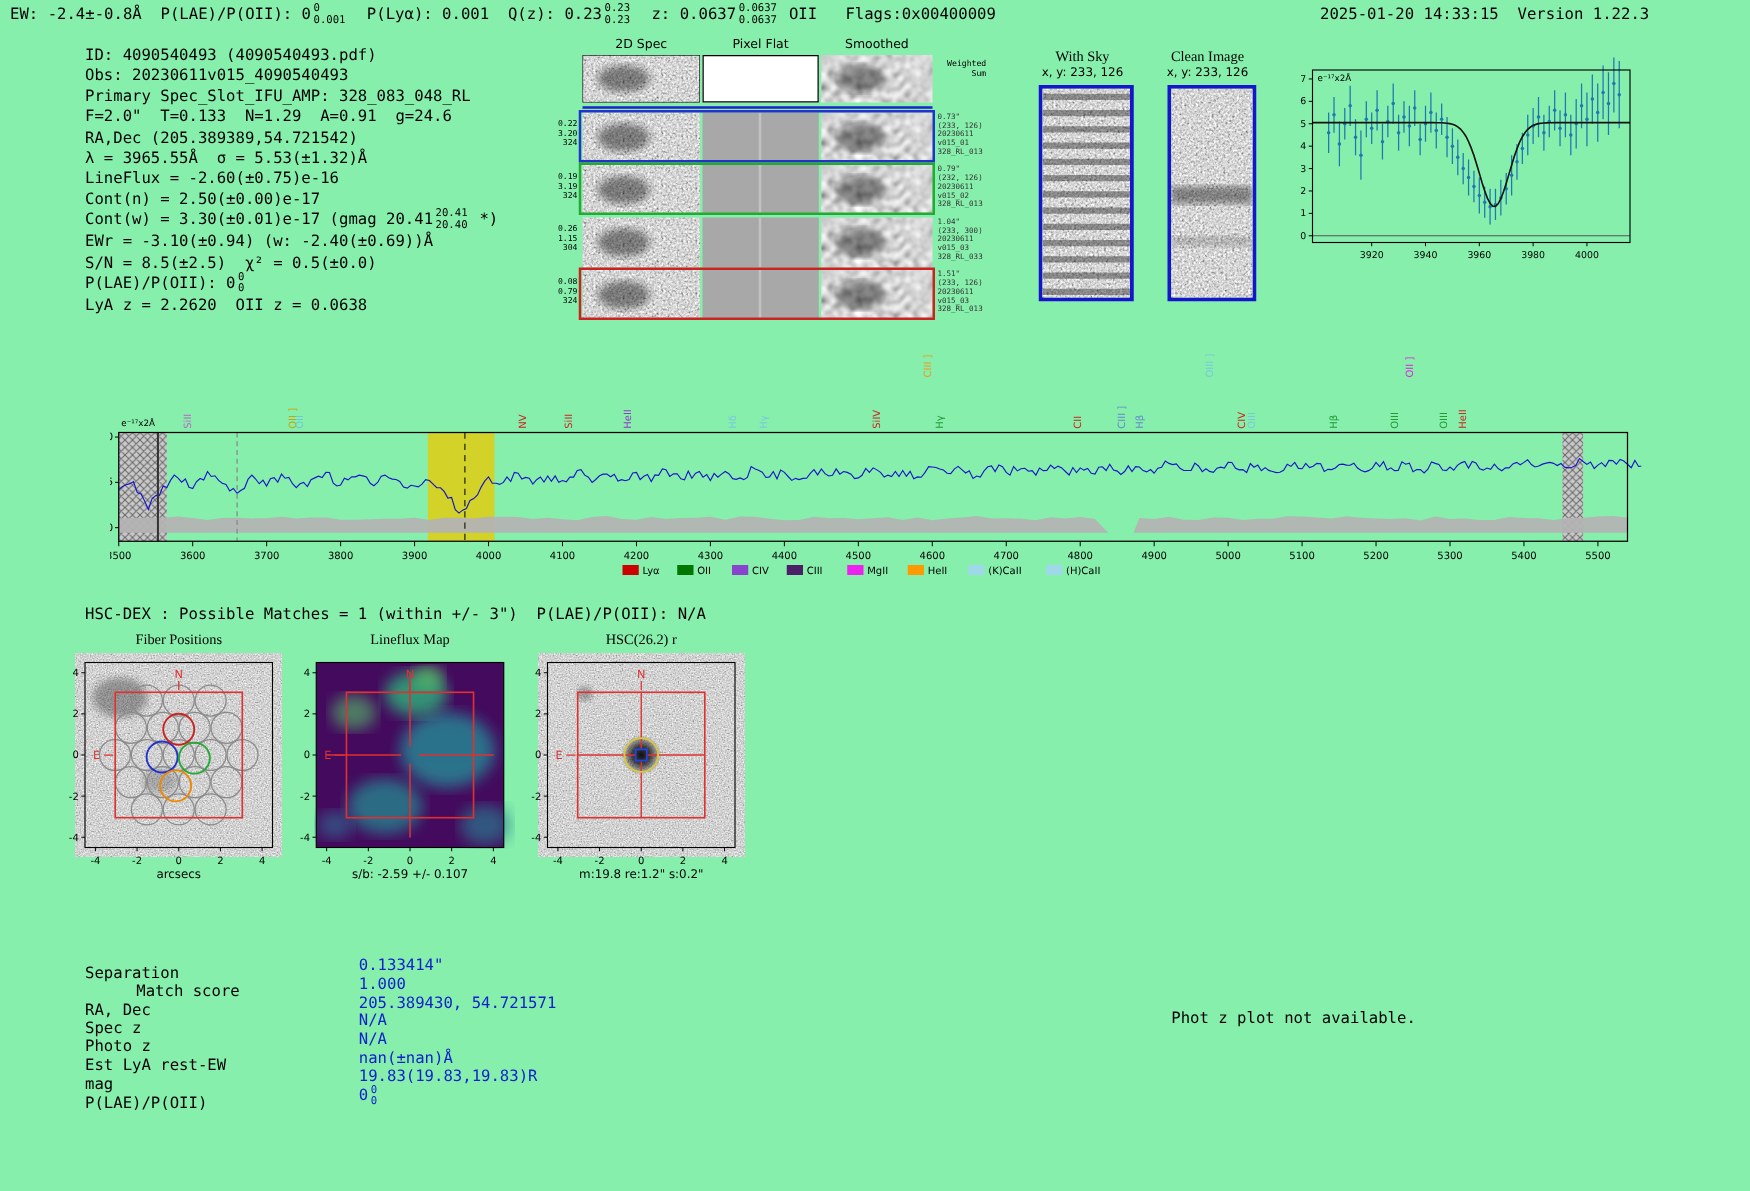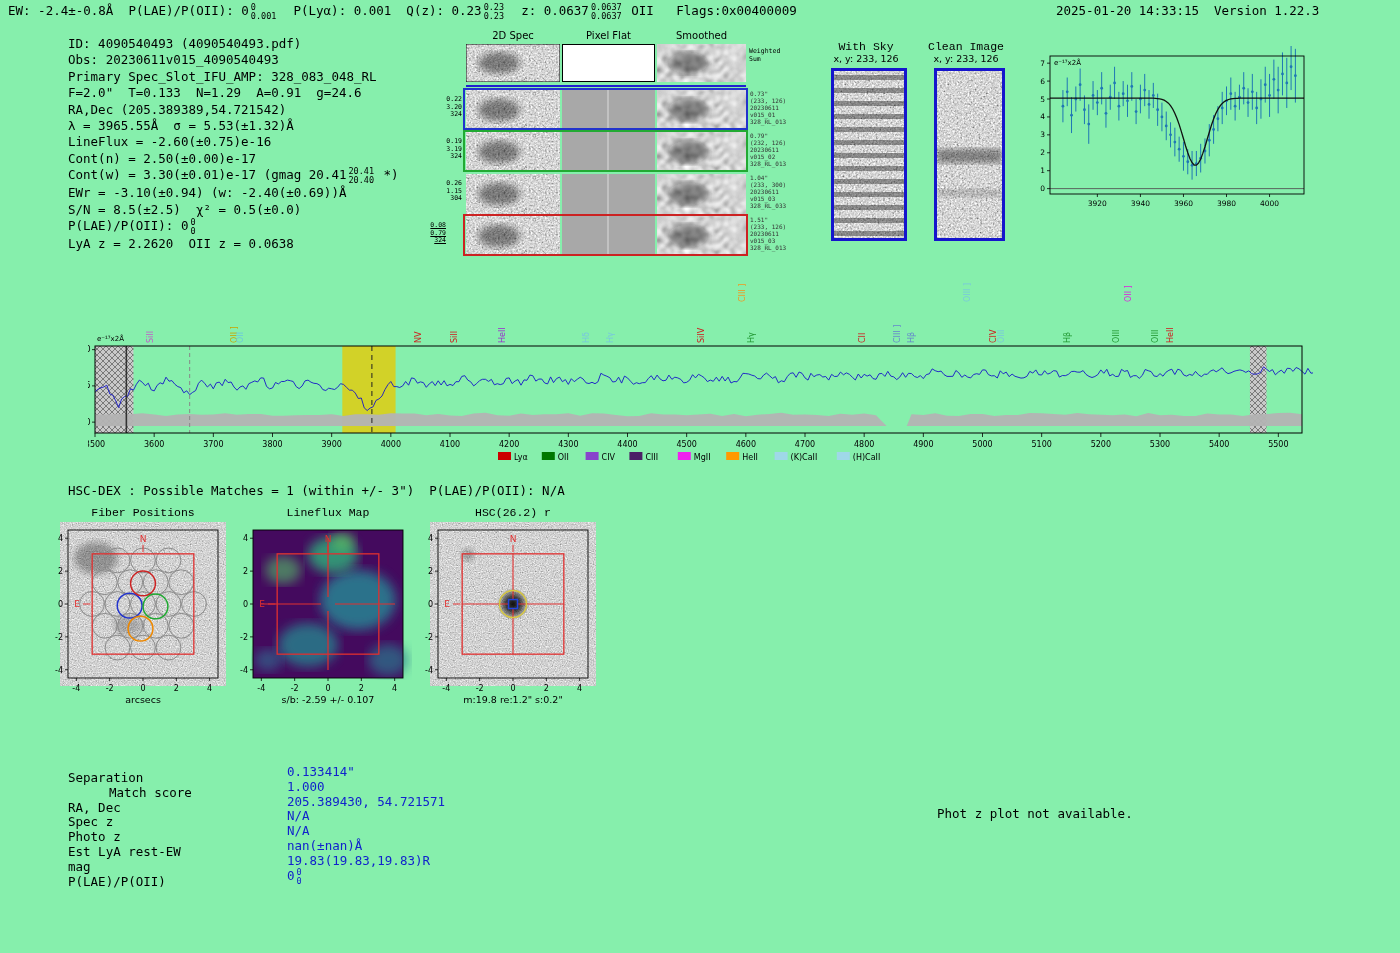--- a/index.html
+++ b/index.html
@@ -1,29 +1,29 @@
 <!DOCTYPE html>
 <html><head>
 <meta charset="utf-8">
 <style>
   html,body{margin:0;padding:0;background:#fff;}
   #page{position:relative;width:1400px;height:953px;background:#86efac;color:#000;overflow:hidden;
         font-family:"DejaVu Sans Mono",monospace;}
   #page div{position:absolute;}
   .mono13{font-size:12.5px;line-height:16.4px;white-space:pre;}
-  .sans11{font-family:Liberation Mono, monospace;font-size:11.5px;}
+  .sans11{font-family:Liberation Serif, serif;font-size:11.5px;}
   .sans10{font-family:"DejaVu Sans",sans-serif;font-size:10px;}
   .sans9{font-family:"DejaVu Sans",sans-serif;font-size:9.5px;}
   .ctr{text-align:center;}
   .tline{position:static !important;display:block;white-space:pre;}
   .frac{display:inline-flex;flex-direction:column;font-size:8.5px;line-height:1.05;
         vertical-align:middle;margin:0 2px;}
   #page svg{position:absolute;}
   #page svg text{font-family:"DejaVu Sans",sans-serif;}
-  .tiny{font-size:6.5px;line-height:7.6px;white-space:pre;}
+  .tiny{font-size:6.5px;line-height:7.6px;white-space:pre;text-align:right;}
   .tiny2{font-size:6px;line-height:7px;white-space:pre;}
 </style>
 </head>
 <body>
 
 <svg width="0" height="0" style="position:absolute" aria-hidden="true">
   <defs>
     <filter id="gnoise" x="-5%" y="-5%" width="110%" height="110%">
       <feTurbulence type="fractalNoise" baseFrequency="0.55" numOctaves="3" seed="7" stitchTiles="stitch"></feTurbulence>
       <feColorMatrix type="matrix" values="0.33 0.33 0.33 0 0  0.33 0.33 0.33 0 0  0.33 0.33 0.33 0 0  0 0 0 0 1"></feColorMatrix>
@@ -547,21 +547,21 @@
       <ellipse cx="32.9" cy="20" rx="20.68" ry="11.200000000000001" fill="#0c0c0c" opacity="0.45" filter="url(#blur3)"></ellipse>
     </svg>
     <div style="left: 562px; top: 216px; width: 93px; height: 40px; background: rgb(168, 168, 168);">
       <div style="left: 45px; top: 0px; width: 2px; height: 40px; background: rgb(194, 194, 194);"></div>
     </div>
     <svg width="89" height="40" style="left: 657px; top: 216px;">
       <rect x="0" y="0" width="89" height="40" filter="url(#gnoiseblur)"></rect>
       <ellipse cx="31.15" cy="20" rx="19.580000000000002" ry="11.200000000000001" fill="#0c0c0c" opacity="0.45" filter="url(#blur3)"></ellipse>
     </svg>
     <div style="left: 463px; top: 214px; width: 285px; height: 42px; border: 2px solid rgb(204, 34, 34); box-sizing: border-box; pointer-events: none;"></div>
-    <div class="tiny" style="left: 422px; top: 222px; width: 24px; text-align: right; text-decoration: underline;"><div class="tline">0.08</div><div class="tline">0.79</div><div class="tline">324</div></div>
+    <div class="tiny" style="left: 438px; top: 222px; width: 24px; text-align: right;"><div class="tline">0.08</div><div class="tline">0.79</div><div class="tline">324</div></div>
     <div class="tiny2" style="left: 750px; top: 216px; width: 44px; color: rgb(51, 51, 51);"><div class="tline">1.51"</div><div class="tline">(233, 126)</div><div class="tline">20230611</div><div class="tline">v015_03</div><div class="tline">328_RL_013</div></div>
     <div style="left: 831px; top: 68px; width: 70px; height: 167px; border: 3px solid rgb(21, 21, 204); box-sizing: content-box;">
       <svg width="70" height="167" style="left: 0px; top: 0px;">
         <rect x="0" y="0" width="70" height="167" filter="url(#gnoise)"></rect>
         <rect x="0" y="4" width="70" height="5" fill="#0a0a0a" opacity="0.38"></rect>
         <rect x="0" y="17" width="70" height="5" fill="#0a0a0a" opacity="0.38"></rect>
         <rect x="0" y="30" width="70" height="5" fill="#0a0a0a" opacity="0.38"></rect>
         <rect x="0" y="43" width="70" height="5" fill="#0a0a0a" opacity="0.38"></rect>
         <rect x="0" y="56" width="70" height="5" fill="#0a0a0a" opacity="0.38"></rect>
         <rect x="0" y="69" width="70" height="5" fill="#0a0a0a" opacity="0.38"></rect>

